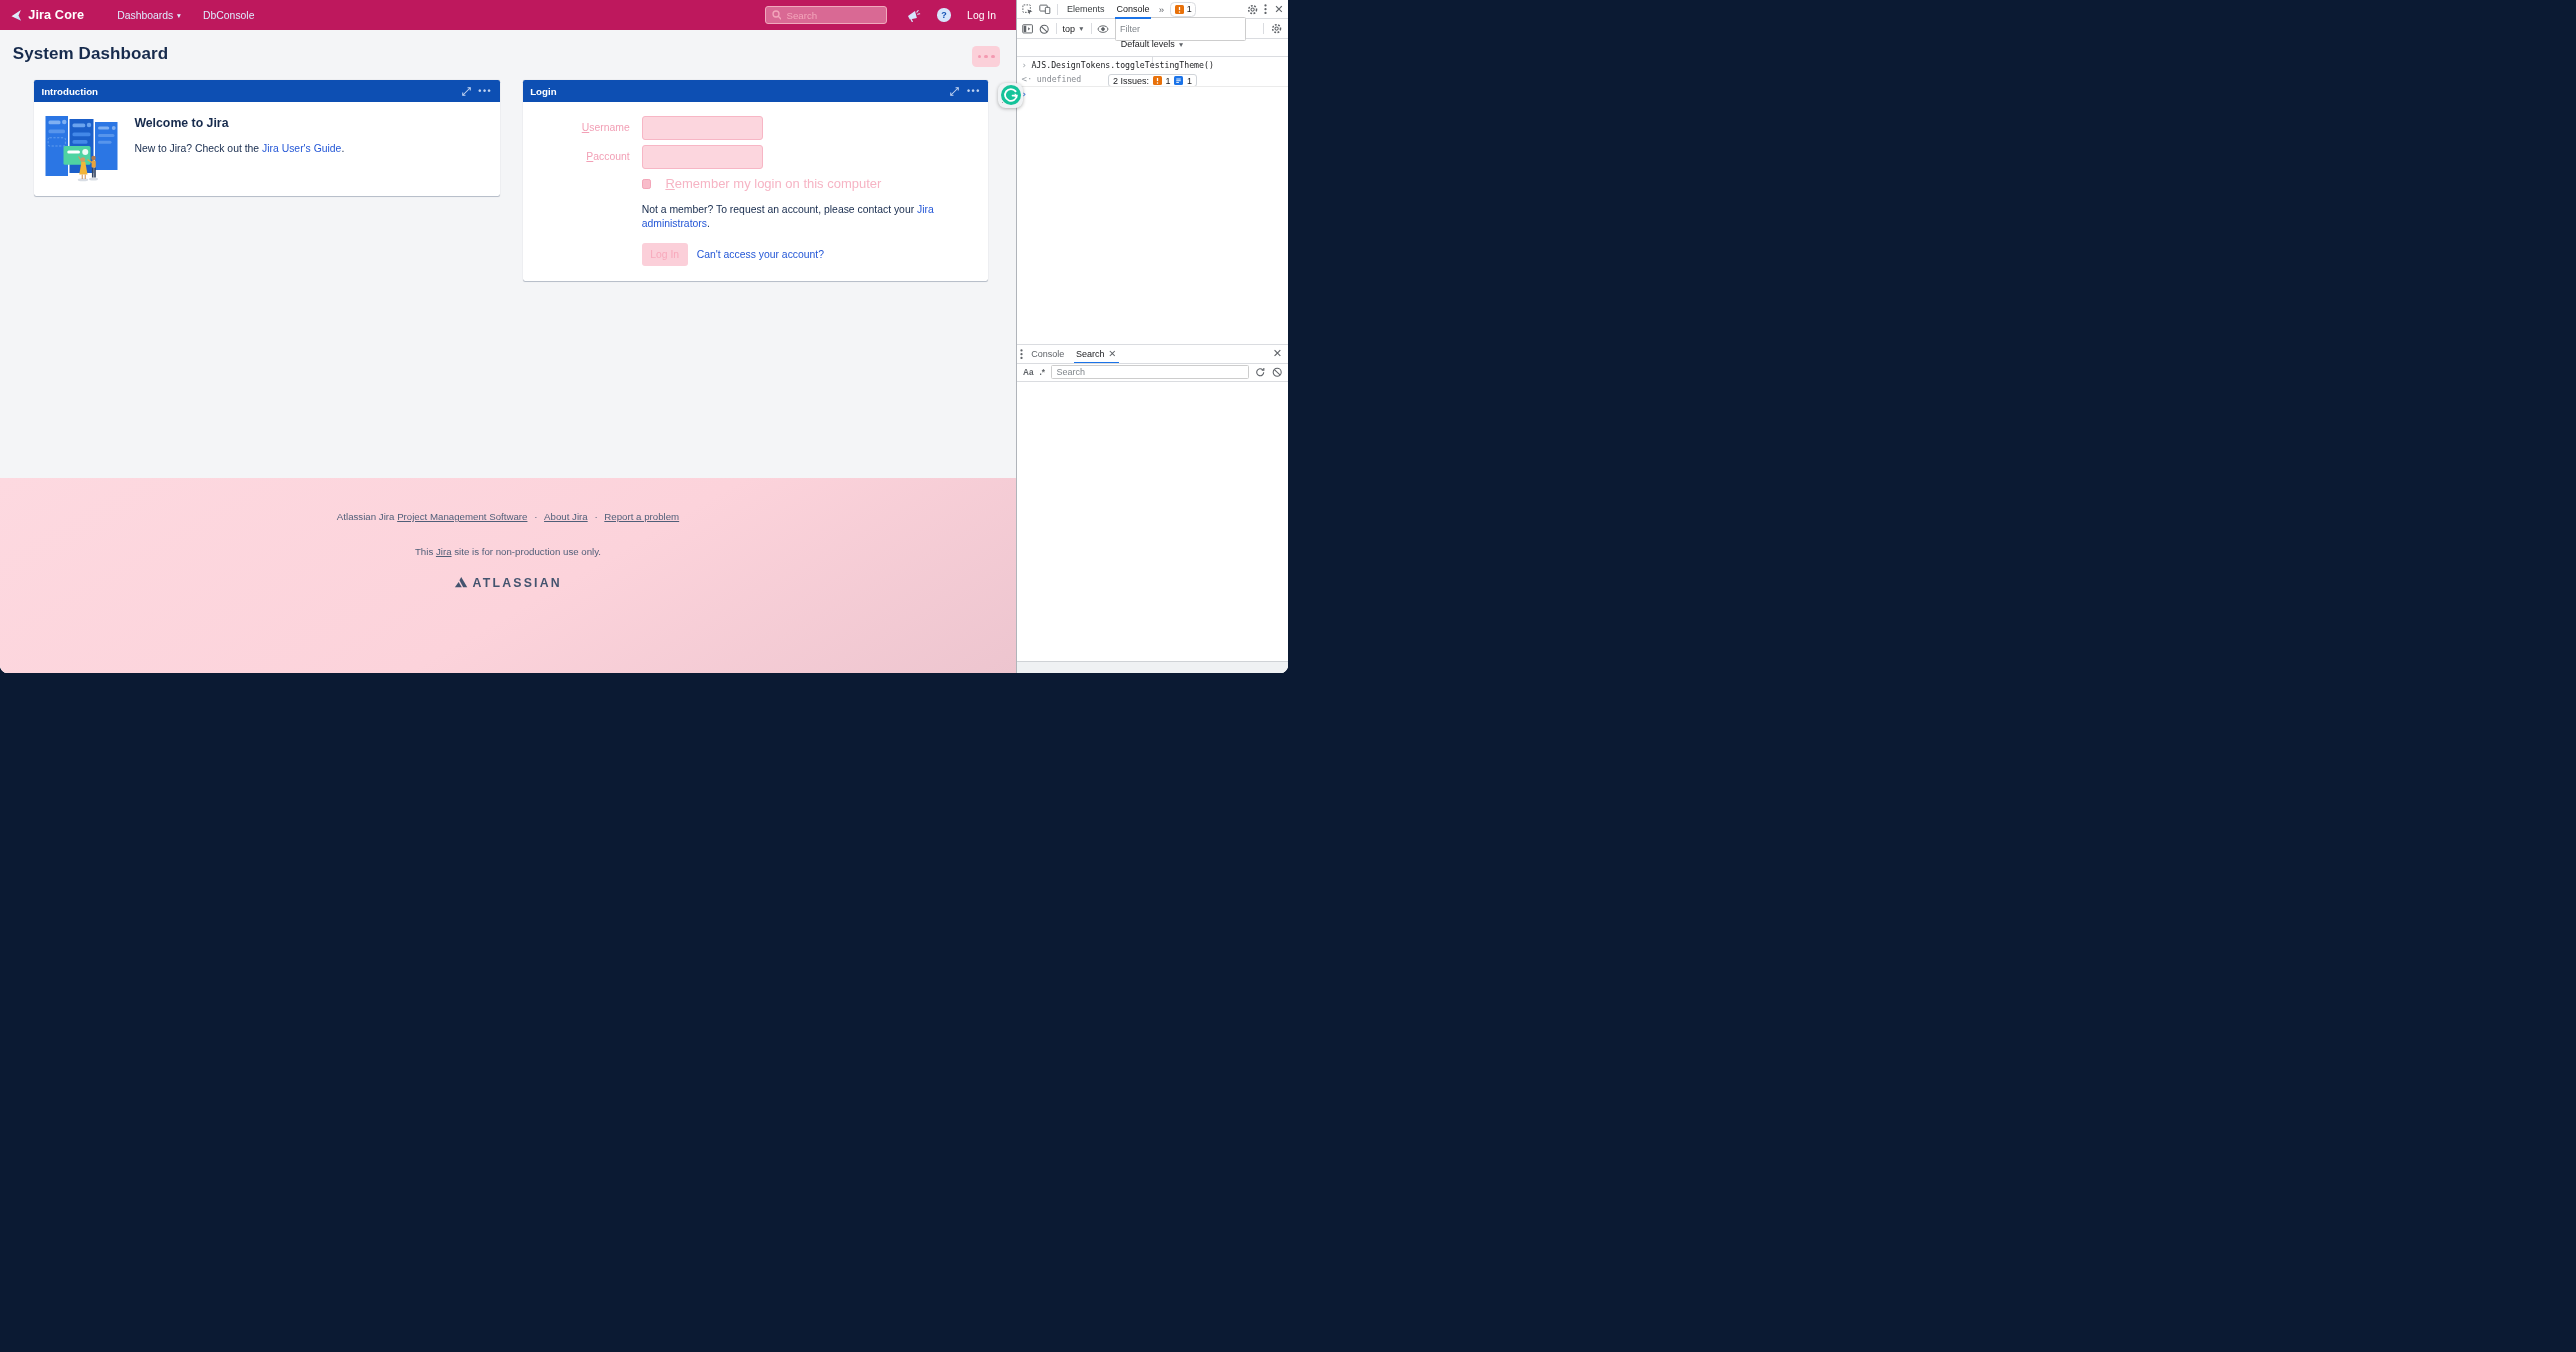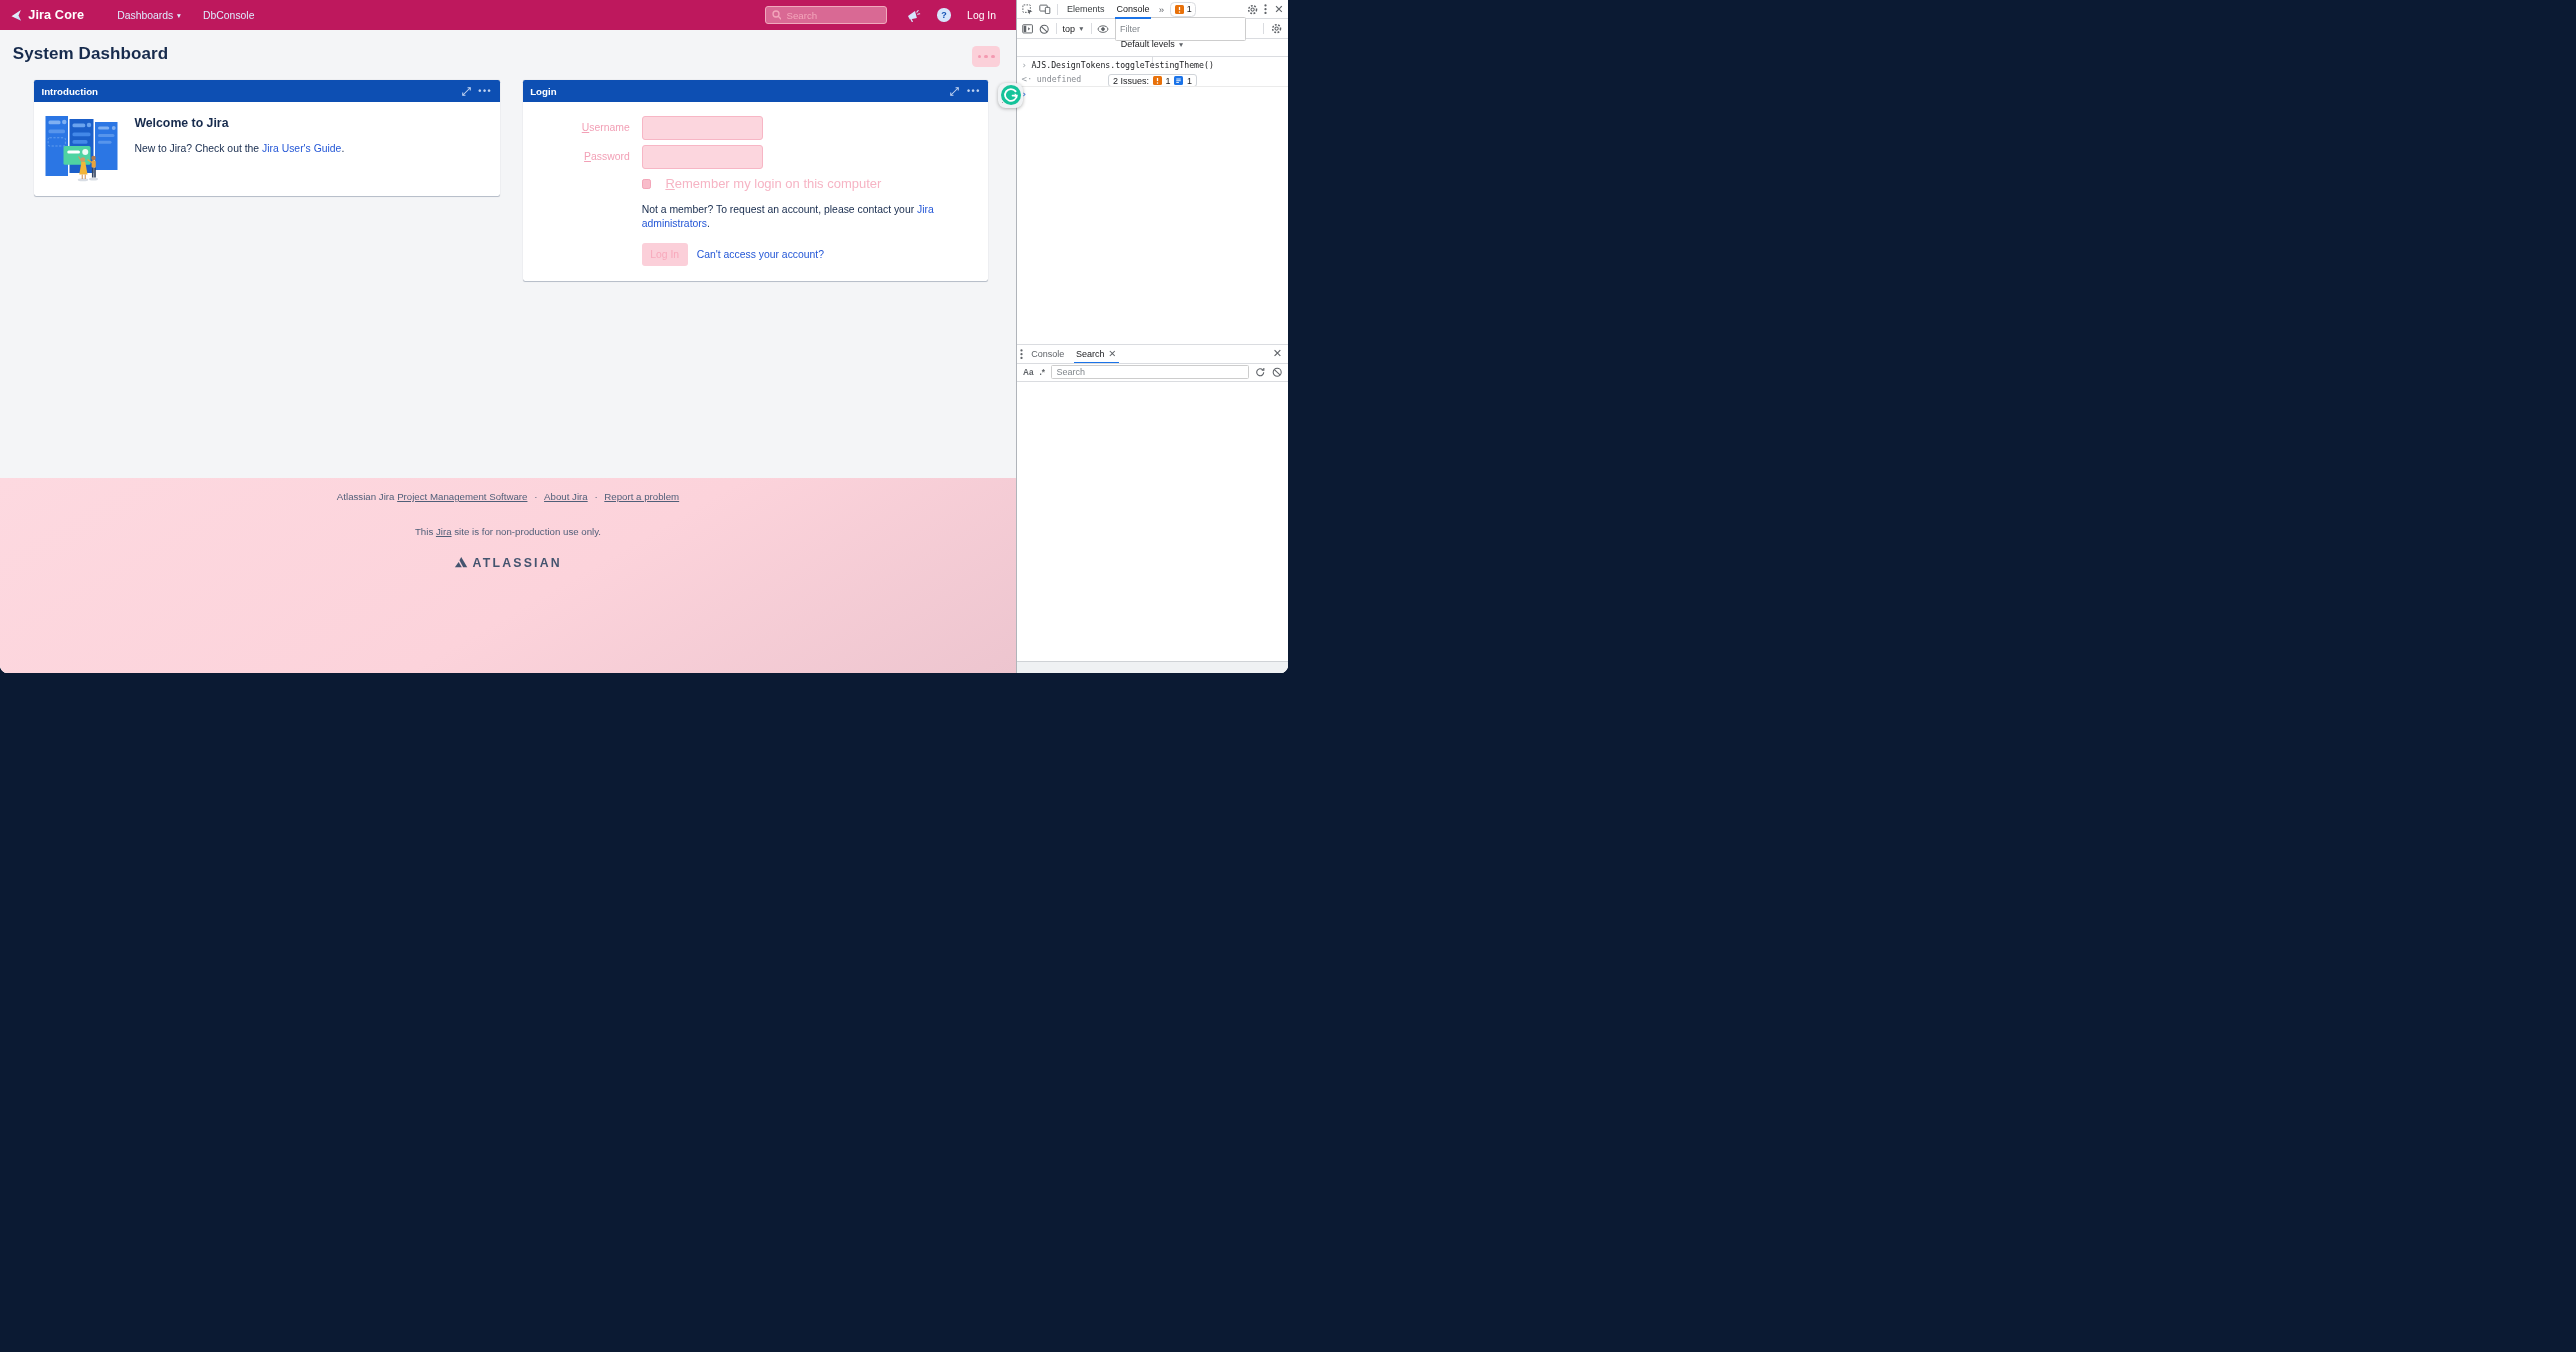--- a/index.html
+++ b/index.html
@@ -84,21 +84,21 @@
   .not-member { margin:11.2px 0 0 119px; width:309px; color:#172b4d; line-height:1.42; }
   .login-actions { margin:11.2px 0 2.2px 119px; display:flex; align-items:center; gap:9px; }
   .login-btn {
     width:46px; height:22.4px; background:#fbcfd9; color:#f8a8bb; border:none;
     border-radius:3px; font-size:10.4px; cursor:pointer; font-family:"Liberation Sans",sans-serif;
   }
 
   .page-footer {
     height:195px; flex:none; text-align:center; font-size:9.7px; color:#505f79;
     background:linear-gradient(150deg,#fdd9e0 0%, #fcd3db 55%, #edc5cf 100%);
-    padding-top:13px;
+    padding-top:33px;
   }
   .page-footer a { color:#505f79; text-decoration:underline; cursor:pointer; }
   .foot-dot { margin:0 6.7px; }
   .foot-line2 { margin-top:24px; }
   .foot-brand { margin-top:18.6px; display:flex; align-items:center; justify-content:center; gap:4.5px; color:#44546f; }
   .foot-brand-text { font-size:12.3px; font-weight:bold; letter-spacing:2.2px; }
 
   
   .devtools {
     width:272px; flex:none; border-left:1.5px solid #b0b4ba; background:#fff;
@@ -299,21 +299,21 @@
               </span>
               <span class="ph-dots">•••</span>
             </span>
           </div>
           <div class="login-body">
             <div class="form-row">
               <label class="form-label"><u>U</u><span>sername</span></label>
               <input class="pink-input" style="">
             </div>
             <div class="form-row">
-              <label class="form-label"><u>P</u><span>assword</span></label>
+              <label class="form-label"><u>P</u><span>account</span></label>
               <input class="pink-input" type="password" style="">
             </div>
             <div class="remember-row">
               <span class="pink-checkbox"></span>
               <span><u>R</u><span>emember my login on this computer</span></span>
             </div>
             <p class="not-member"><span>Not a member? To request an account, please contact your </span><a class="blue">Jira administrators</a><span>.</span></p>
             <div class="login-actions">
               <button class="login-btn">Log In</button>
               <a class="blue">Can't access your account?</a>

